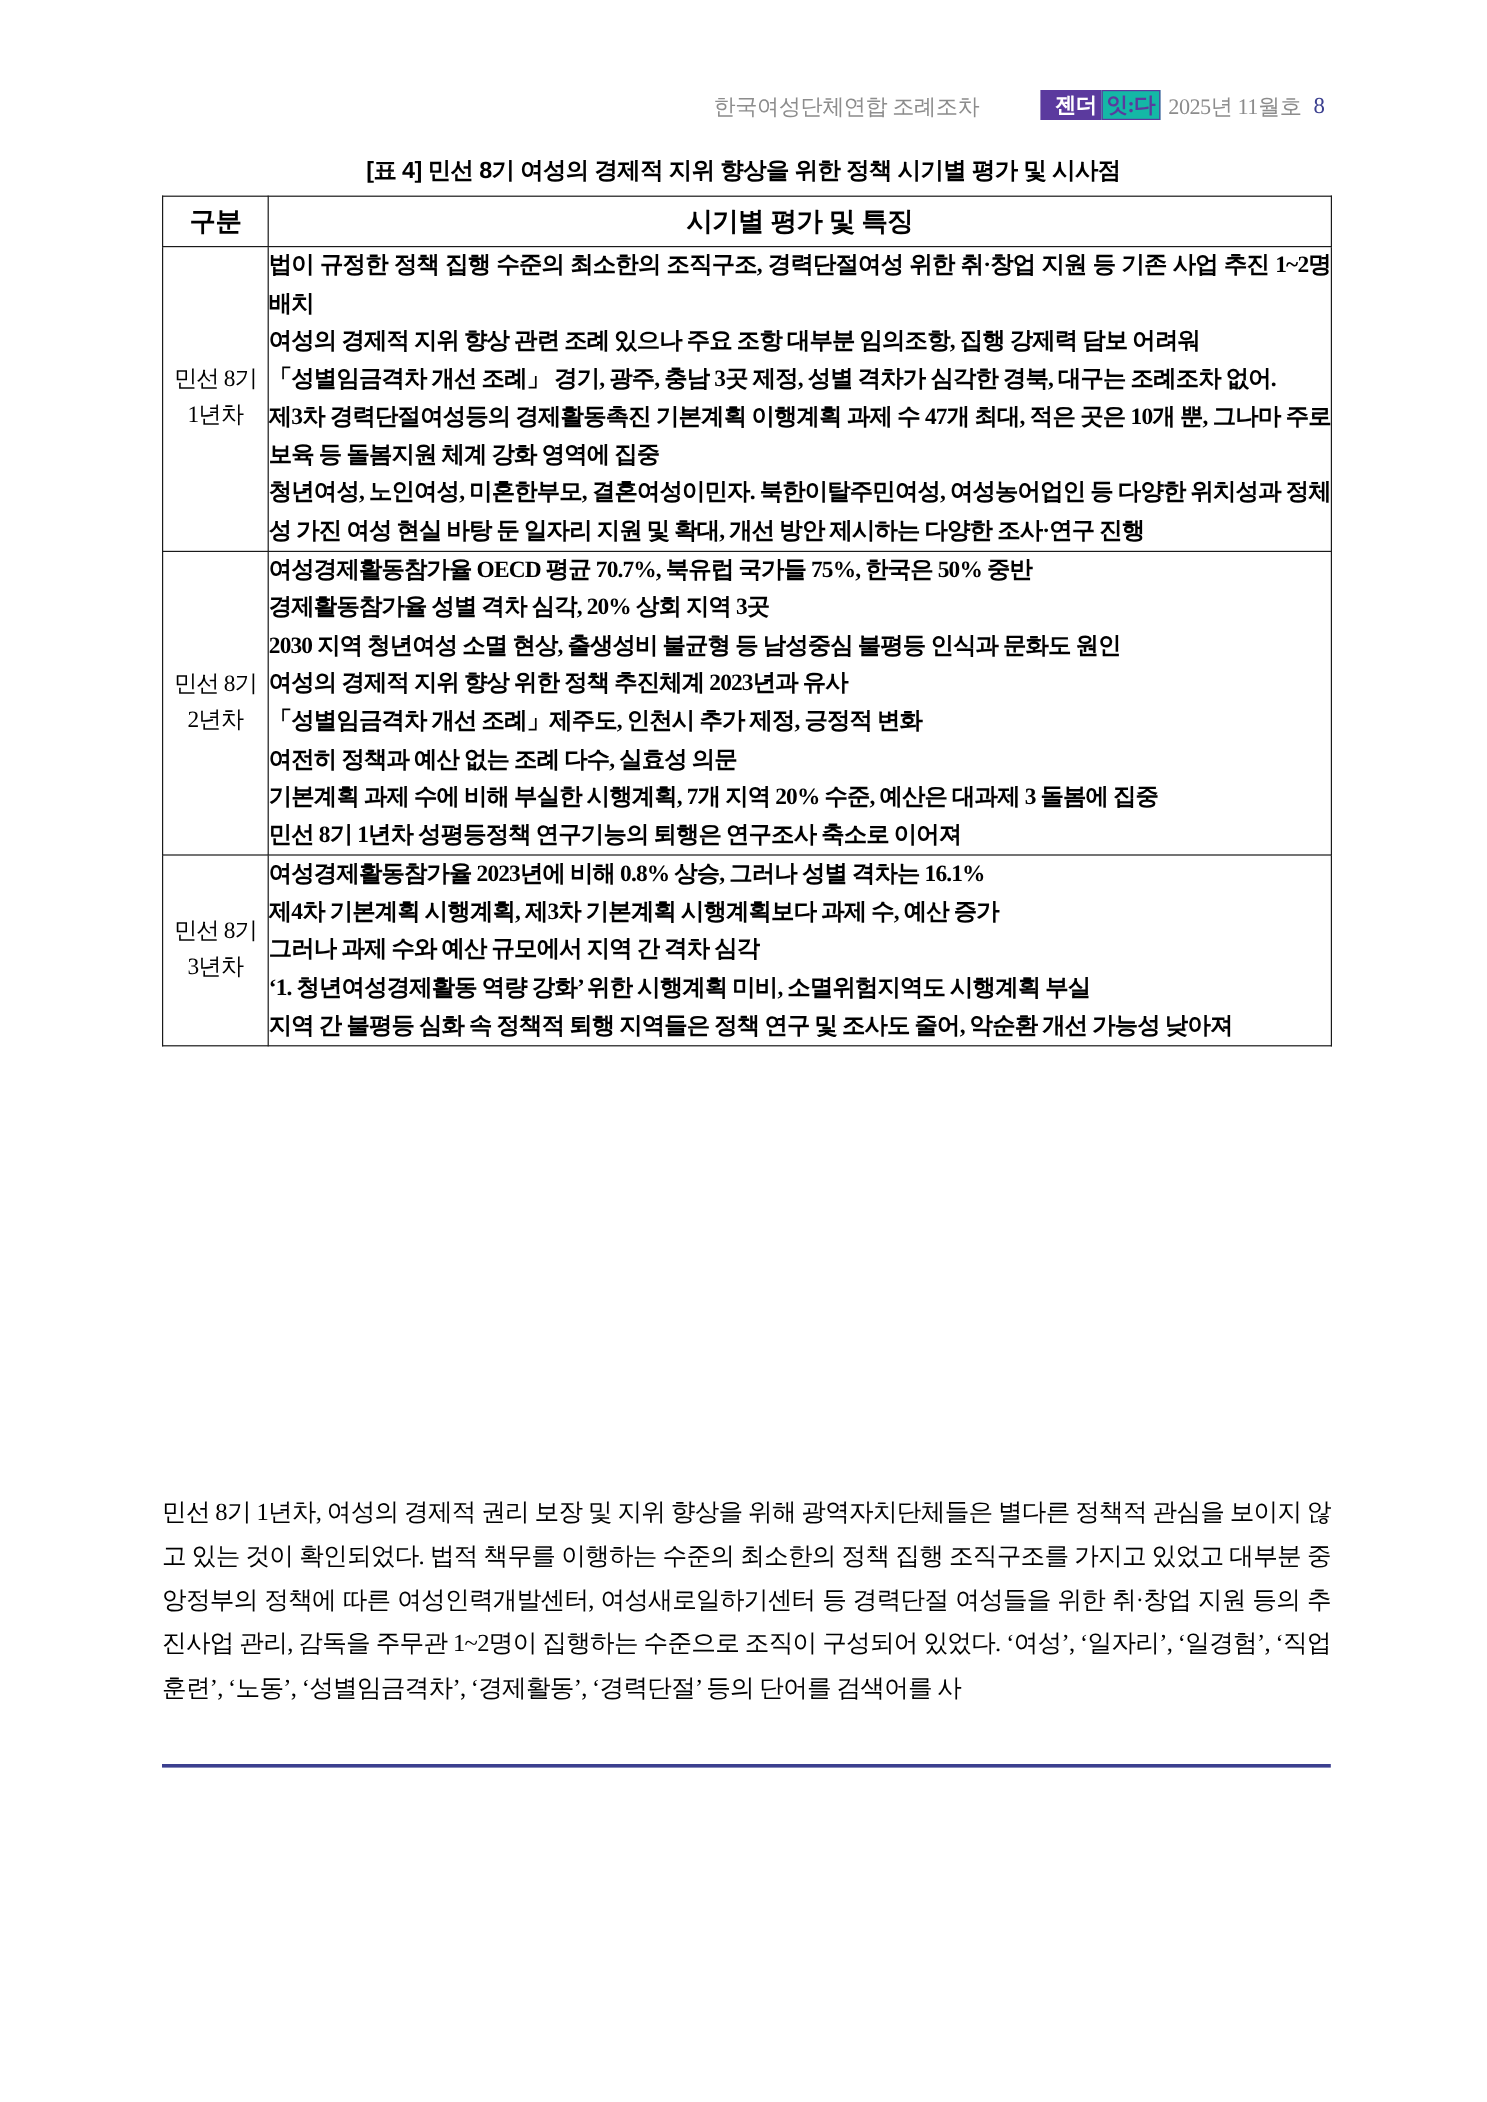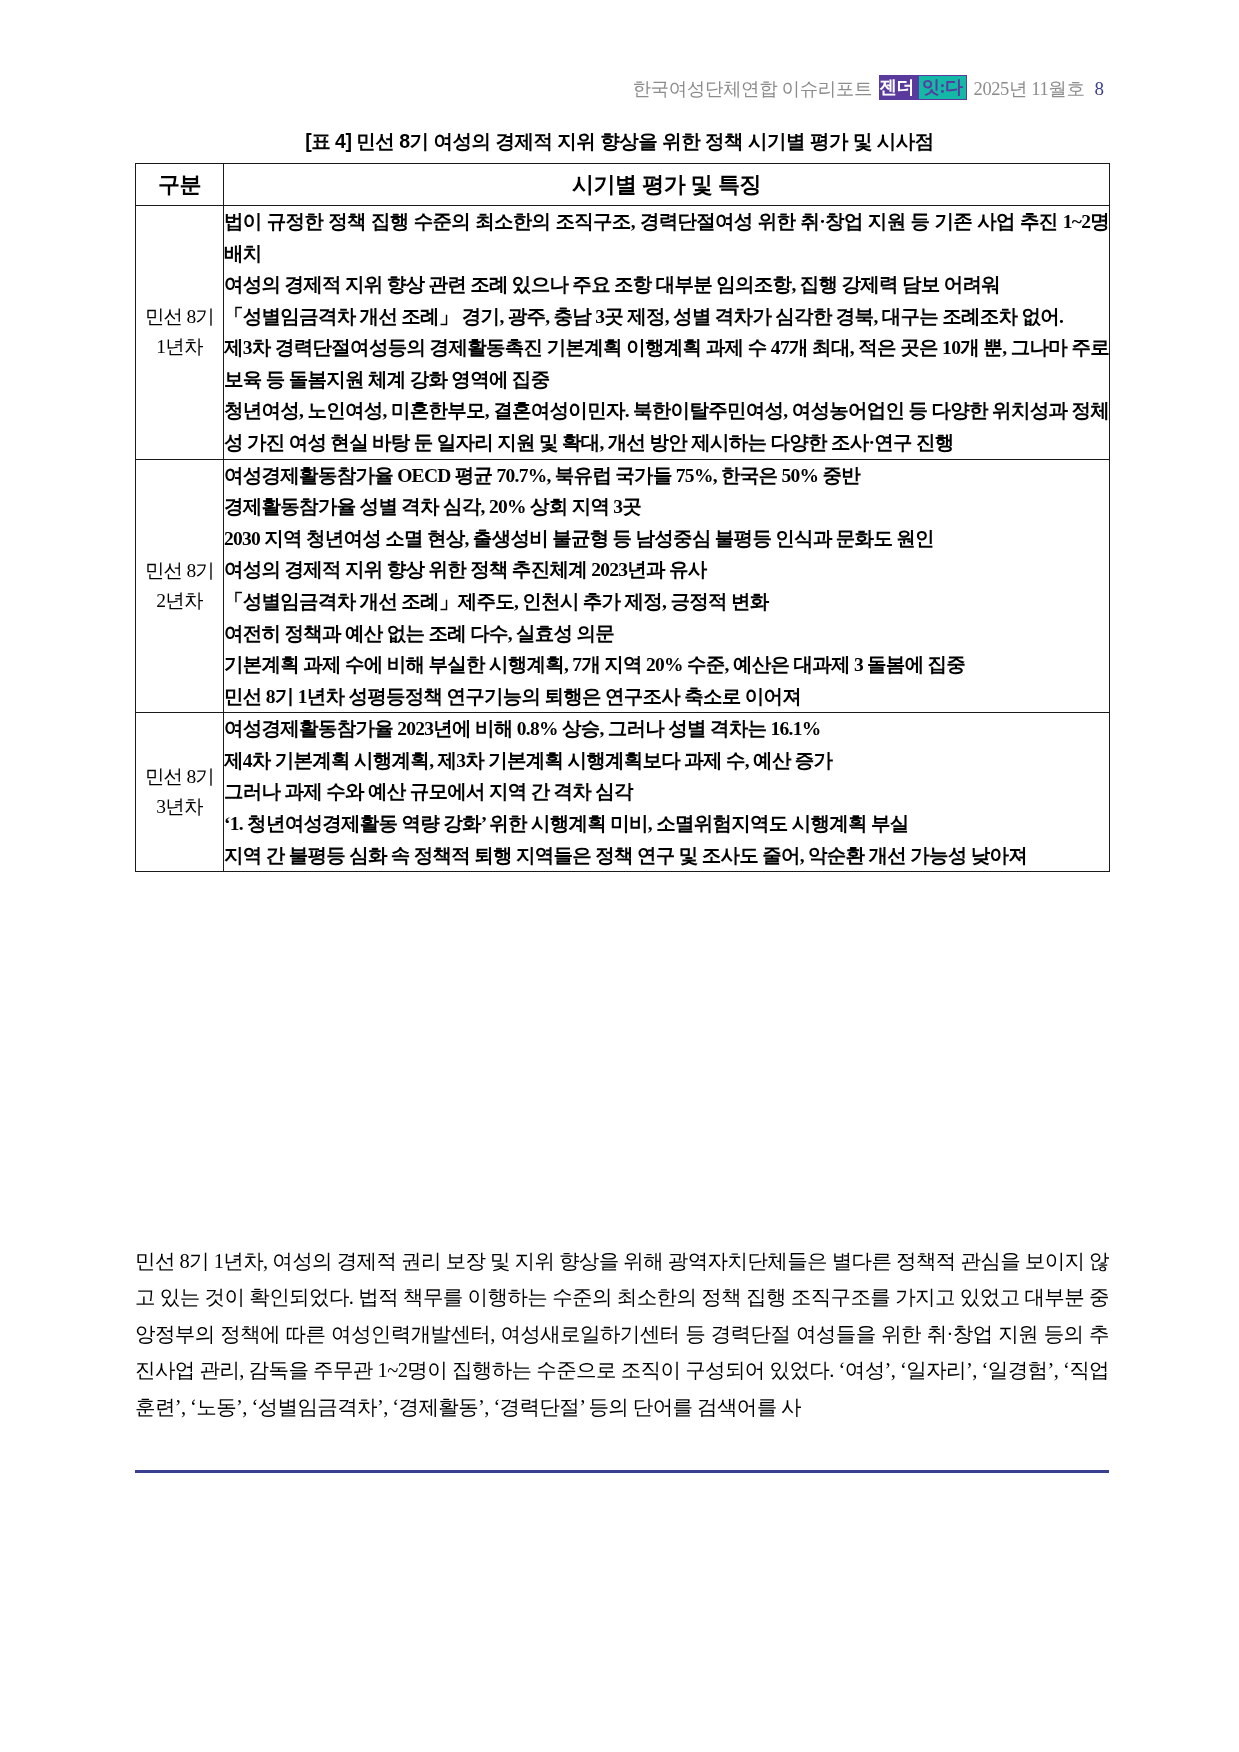--- a/index.html
+++ b/index.html
@@ -43,23 +43,24 @@
     display: inline-flex;
     align-items: stretch;
     font-size: 18px;
     line-height: 1;
     position: relative;
     top: -1px;
   }
   .logo .logo-a {
     background: #5b3a9e;
     color: #ffffff;
-    padding: 3px 4px 4px 0;
-    font-weight: bold;
-    letter-spacing: -0.5px;
+    padding: 3px 4px 4px 12px;
+    font-weight: bold;
+    letter-spacing: -0.5px;
+    margin-left: 44px;
   }
   .logo .logo-b {
     background: #14b8a6;
     color: #5b3a9e;
     border: 1.5px solid #5b3a9e;
     padding: 2px 3px 3px 3px;
     font-weight: bold;
     letter-spacing: -0.5px;
   }
   .header .issue {
@@ -159,21 +160,21 @@
     height: 3px;
     background: #3b3f8f;
   }
 </style>
 </head>
 <body>
 
 <div class="page">
 
   <div class="header">
-    <span class="org">한국여성단체연합 이슈리포트</span>
+    <span class="org">한국여성단체연합 조례조차</span>
     <span class="logo">
       <span class="logo-a">젠더</span>
         <span class="logo-b">잇:다</span>
     </span>
     <span class="issue">2025년 11월호</span>
     <span class="pageno">8</span>
   </div>
 
   <div class="table-caption">[표 4] 민선 8기 여성의 경제적 지위 향상을 위한 정책 시기별 평가 및 시사점</div>
 

